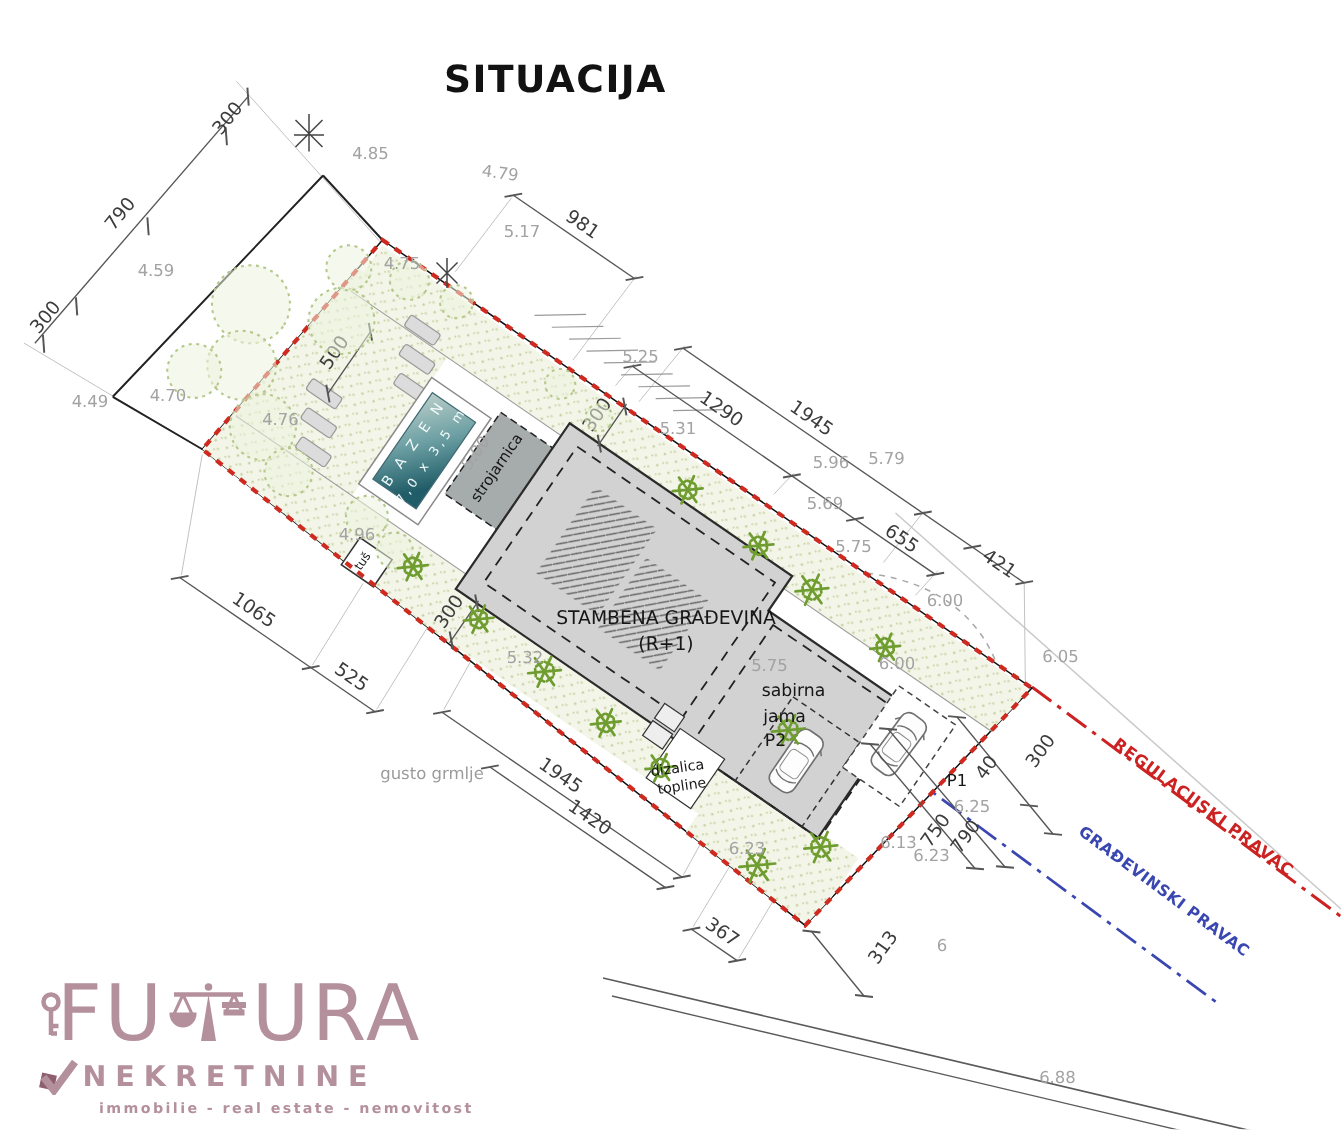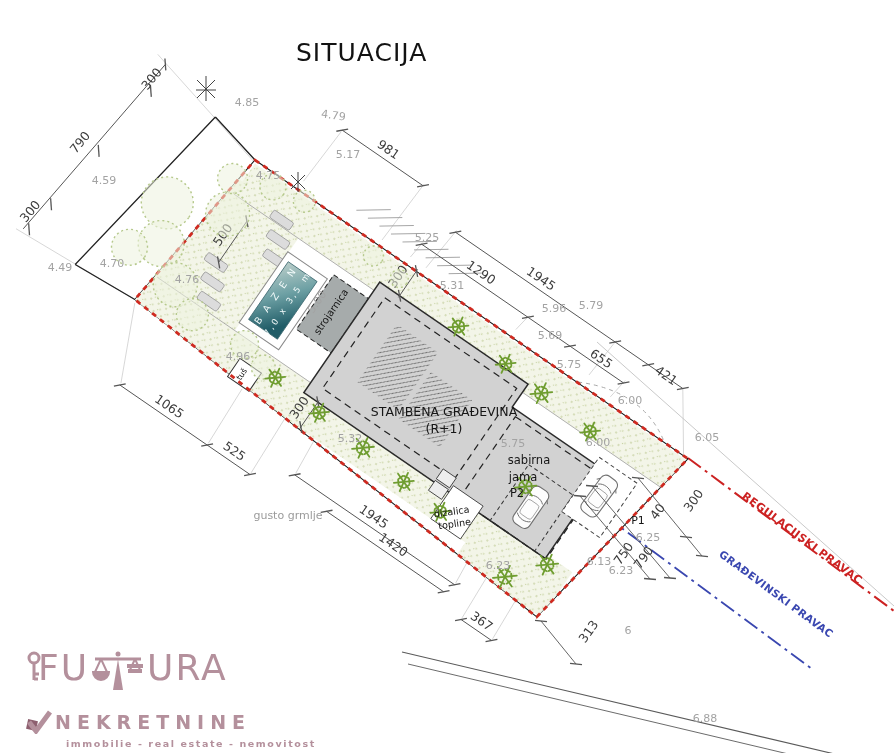--- a/index.html
+++ b/index.html
@@ -1,37 +1,37 @@
 <!DOCTYPE html>
 <html><head>
 <meta charset="utf-8">
 <style>
   html,body{margin:0;padding:0}
   body{width:894px;height:753px;background:#fff;position:relative;overflow:hidden;
        font-family:"DejaVu Sans",sans-serif}
-  .title{position:absolute;left:296px;top:38px;font-size:25px;font-weight:normal;
+  .title{position:absolute;left:296px;top:38px;font-size:25px;font-weight:bold;
          color:#121212;letter-spacing:1px}
   svg.plan{position:absolute;left:0;top:0}
   svg text{text-anchor:middle;font-family:"DejaVu Sans",sans-serif}
   .lbl-dim{fill:#3c3c3c;font-size:12.5px}
   .lbl-elev{fill:#a3a3a3;font-size:11px}
   .lbl-name{fill:#161616;font-size:11.5px}
   .lbl-muted{fill:#9b9b9b;font-size:11px}
   .lbl-red{fill:#cc2222;font-size:11px;font-weight:bold;letter-spacing:.4px}
   .lbl-blue{fill:#3a47b0;font-size:10.5px;font-weight:bold;letter-spacing:.4px}
   .lbl-pool{fill:#f2fafa;font-size:9.5px;letter-spacing:2.5px}
   .tree{fill:#edf2df;fill-opacity:.55;stroke:#b6c98c;stroke-width:1.4;stroke-dasharray:2 3}
   .bush{stroke:#6f9d30;stroke-width:1.8;stroke-linecap:round}
   .leader{stroke:#c2c2c2;stroke-width:.6;fill:none}
   .dimline{stroke:#555;stroke-width:.9}
   .logo{position:absolute;left:26px;top:650px;color:#b4909c}
-  .logo-r1{font-size:36px;letter-spacing:2px;display:flex;align-items:flex-start;line-height:1}
+  .logo-r1{font-size:52px;letter-spacing:2px;display:flex;align-items:center;line-height:1}
   .logo-r1 .scales{margin:0 2px 2px 2px}
   .logo-r2{font-size:19px;letter-spacing:6px;font-weight:bold;display:flex;align-items:center;
-           gap:3px;margin-top:16px;margin-left:22px}
+           gap:3px;margin-top:4px;margin-left:22px}
   .logo-tag{font-size:9.5px;letter-spacing:1.6px;font-weight:bold;margin-top:4px;margin-left:40px}
 </style>
 </head>
 <body>
 
 <div class="title">SITUACIJA</div>
 
 <svg class="plan" width="894" height="753" viewBox="0 0 894 753">
   <defs>
     <pattern id="stip" width="9" height="9" patternUnits="userSpaceOnUse">

